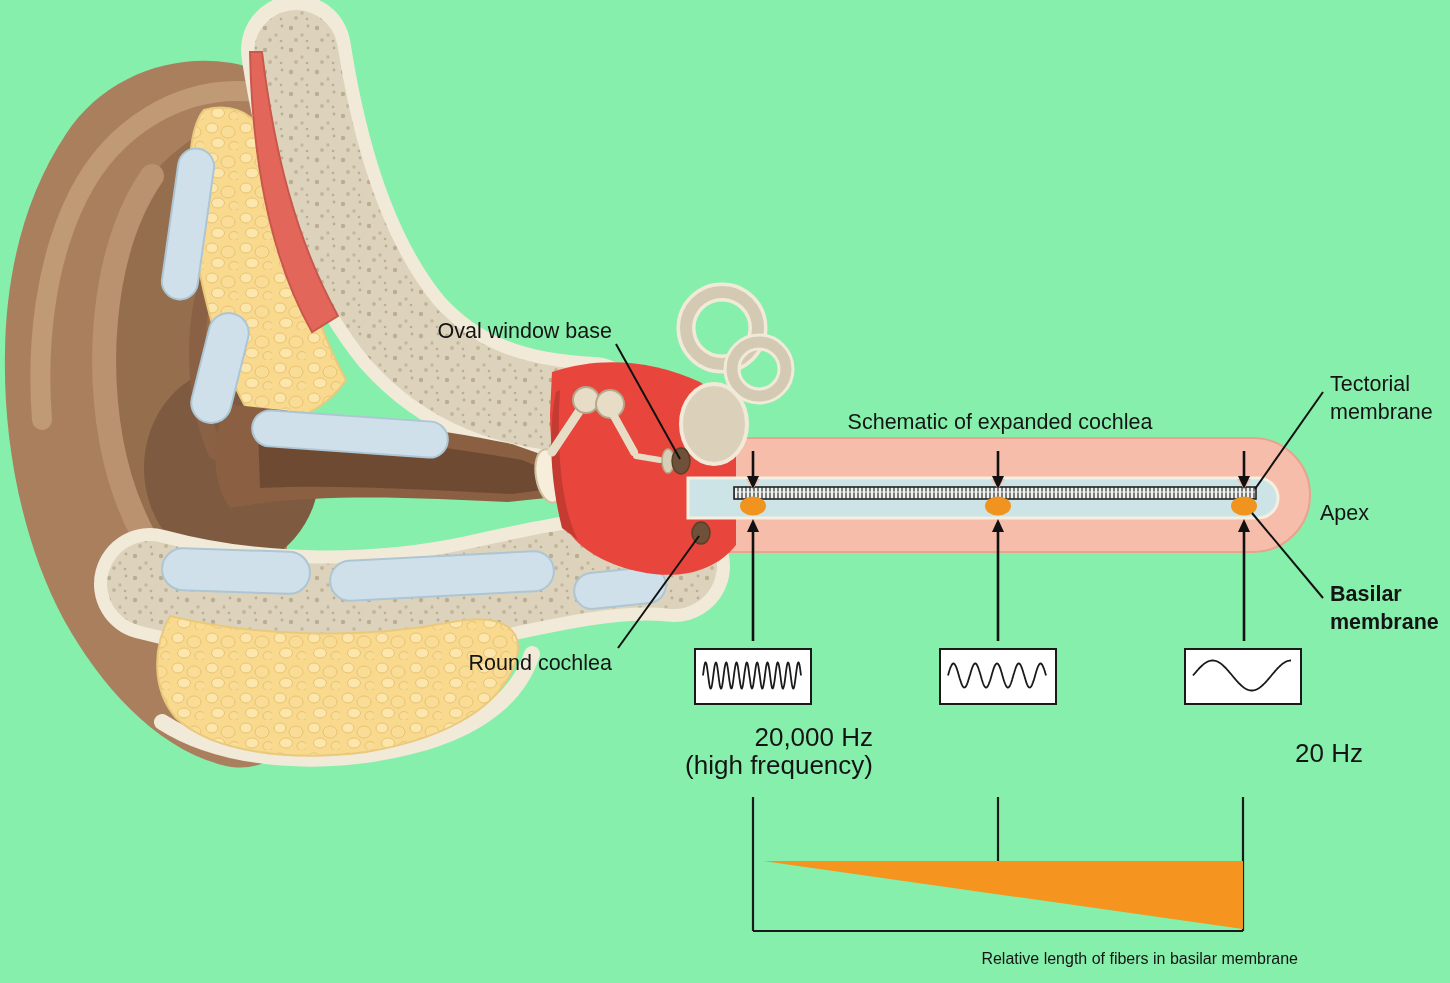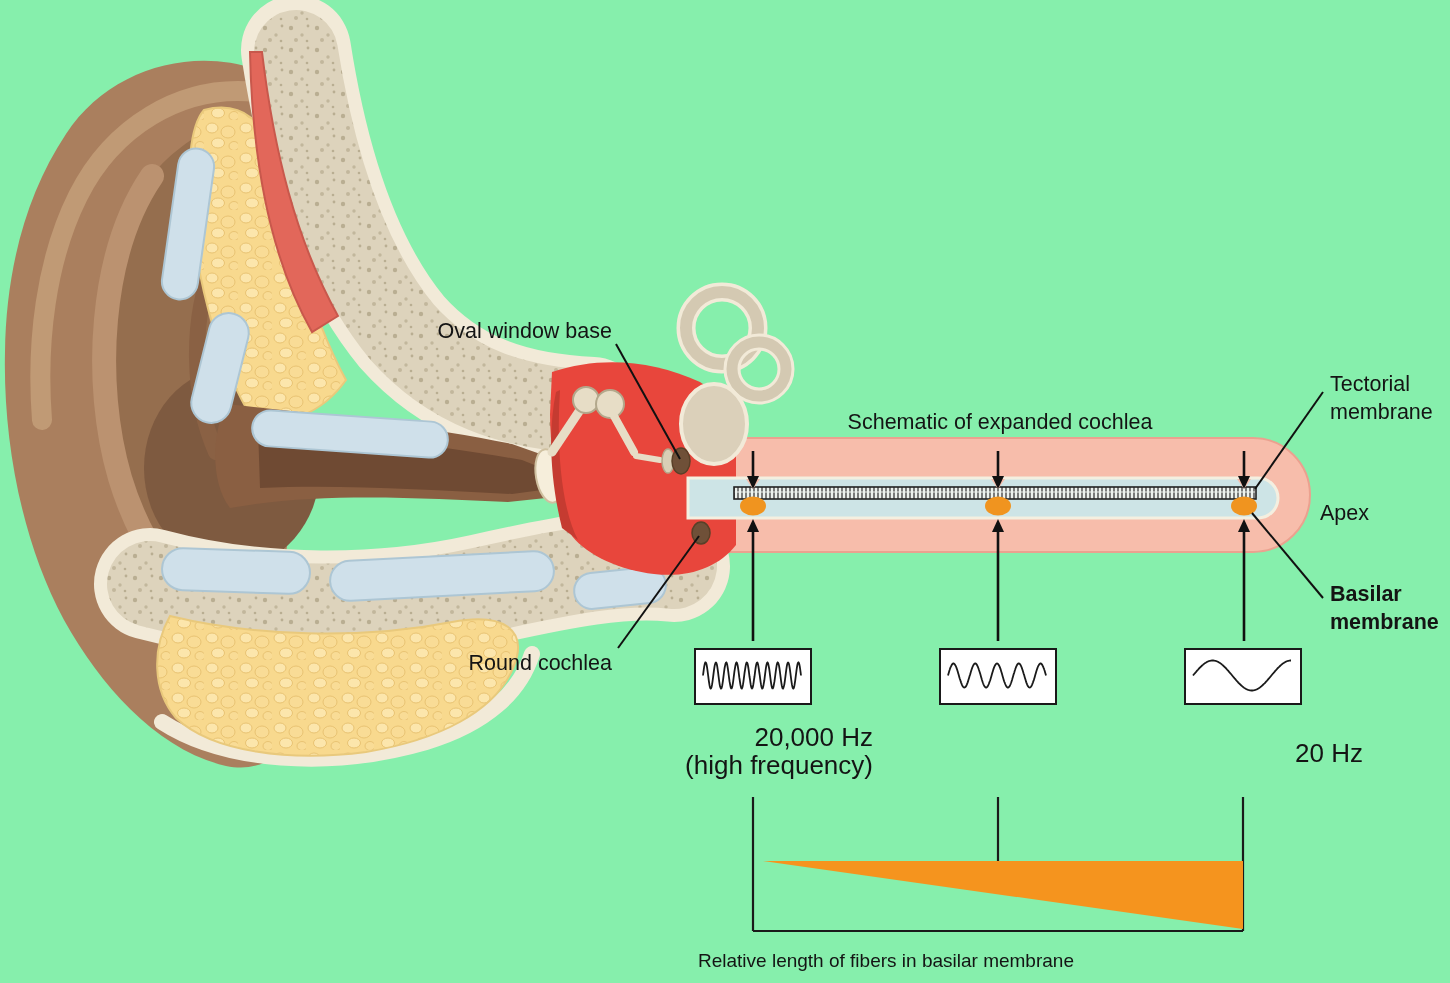--- a/index.html
+++ b/index.html
@@ -15,21 +15,21 @@
   .lbl{position:absolute;font-size:21.5px;line-height:28px;color:#141414;}
   .lbl.right{text-align:right;}
   .lbl.center{text-align:center;}
   .wavebox{
     position:absolute;
     width:114px;height:53px;
     border:2px solid #1a1a1a;
     background:#fff;
   }
   .freqblock{position:absolute;width:240px;text-align:right;font-size:26px;line-height:28px;}
-  .caption{position:absolute;font-size:19px;text-align:left;}
+  .caption{position:absolute;font-size:16px;text-align:right;}
 </style>
 </head>
 <body>
 
 <div class="stage">
 
   <svg class="art" width="1450" height="983" viewBox="0 0 1450 983">
     <defs>
       <pattern id="boneTex" width="26" height="22" patternUnits="userSpaceOnUse">
         <rect width="26" height="22" fill="#ddd3bc"></rect>

